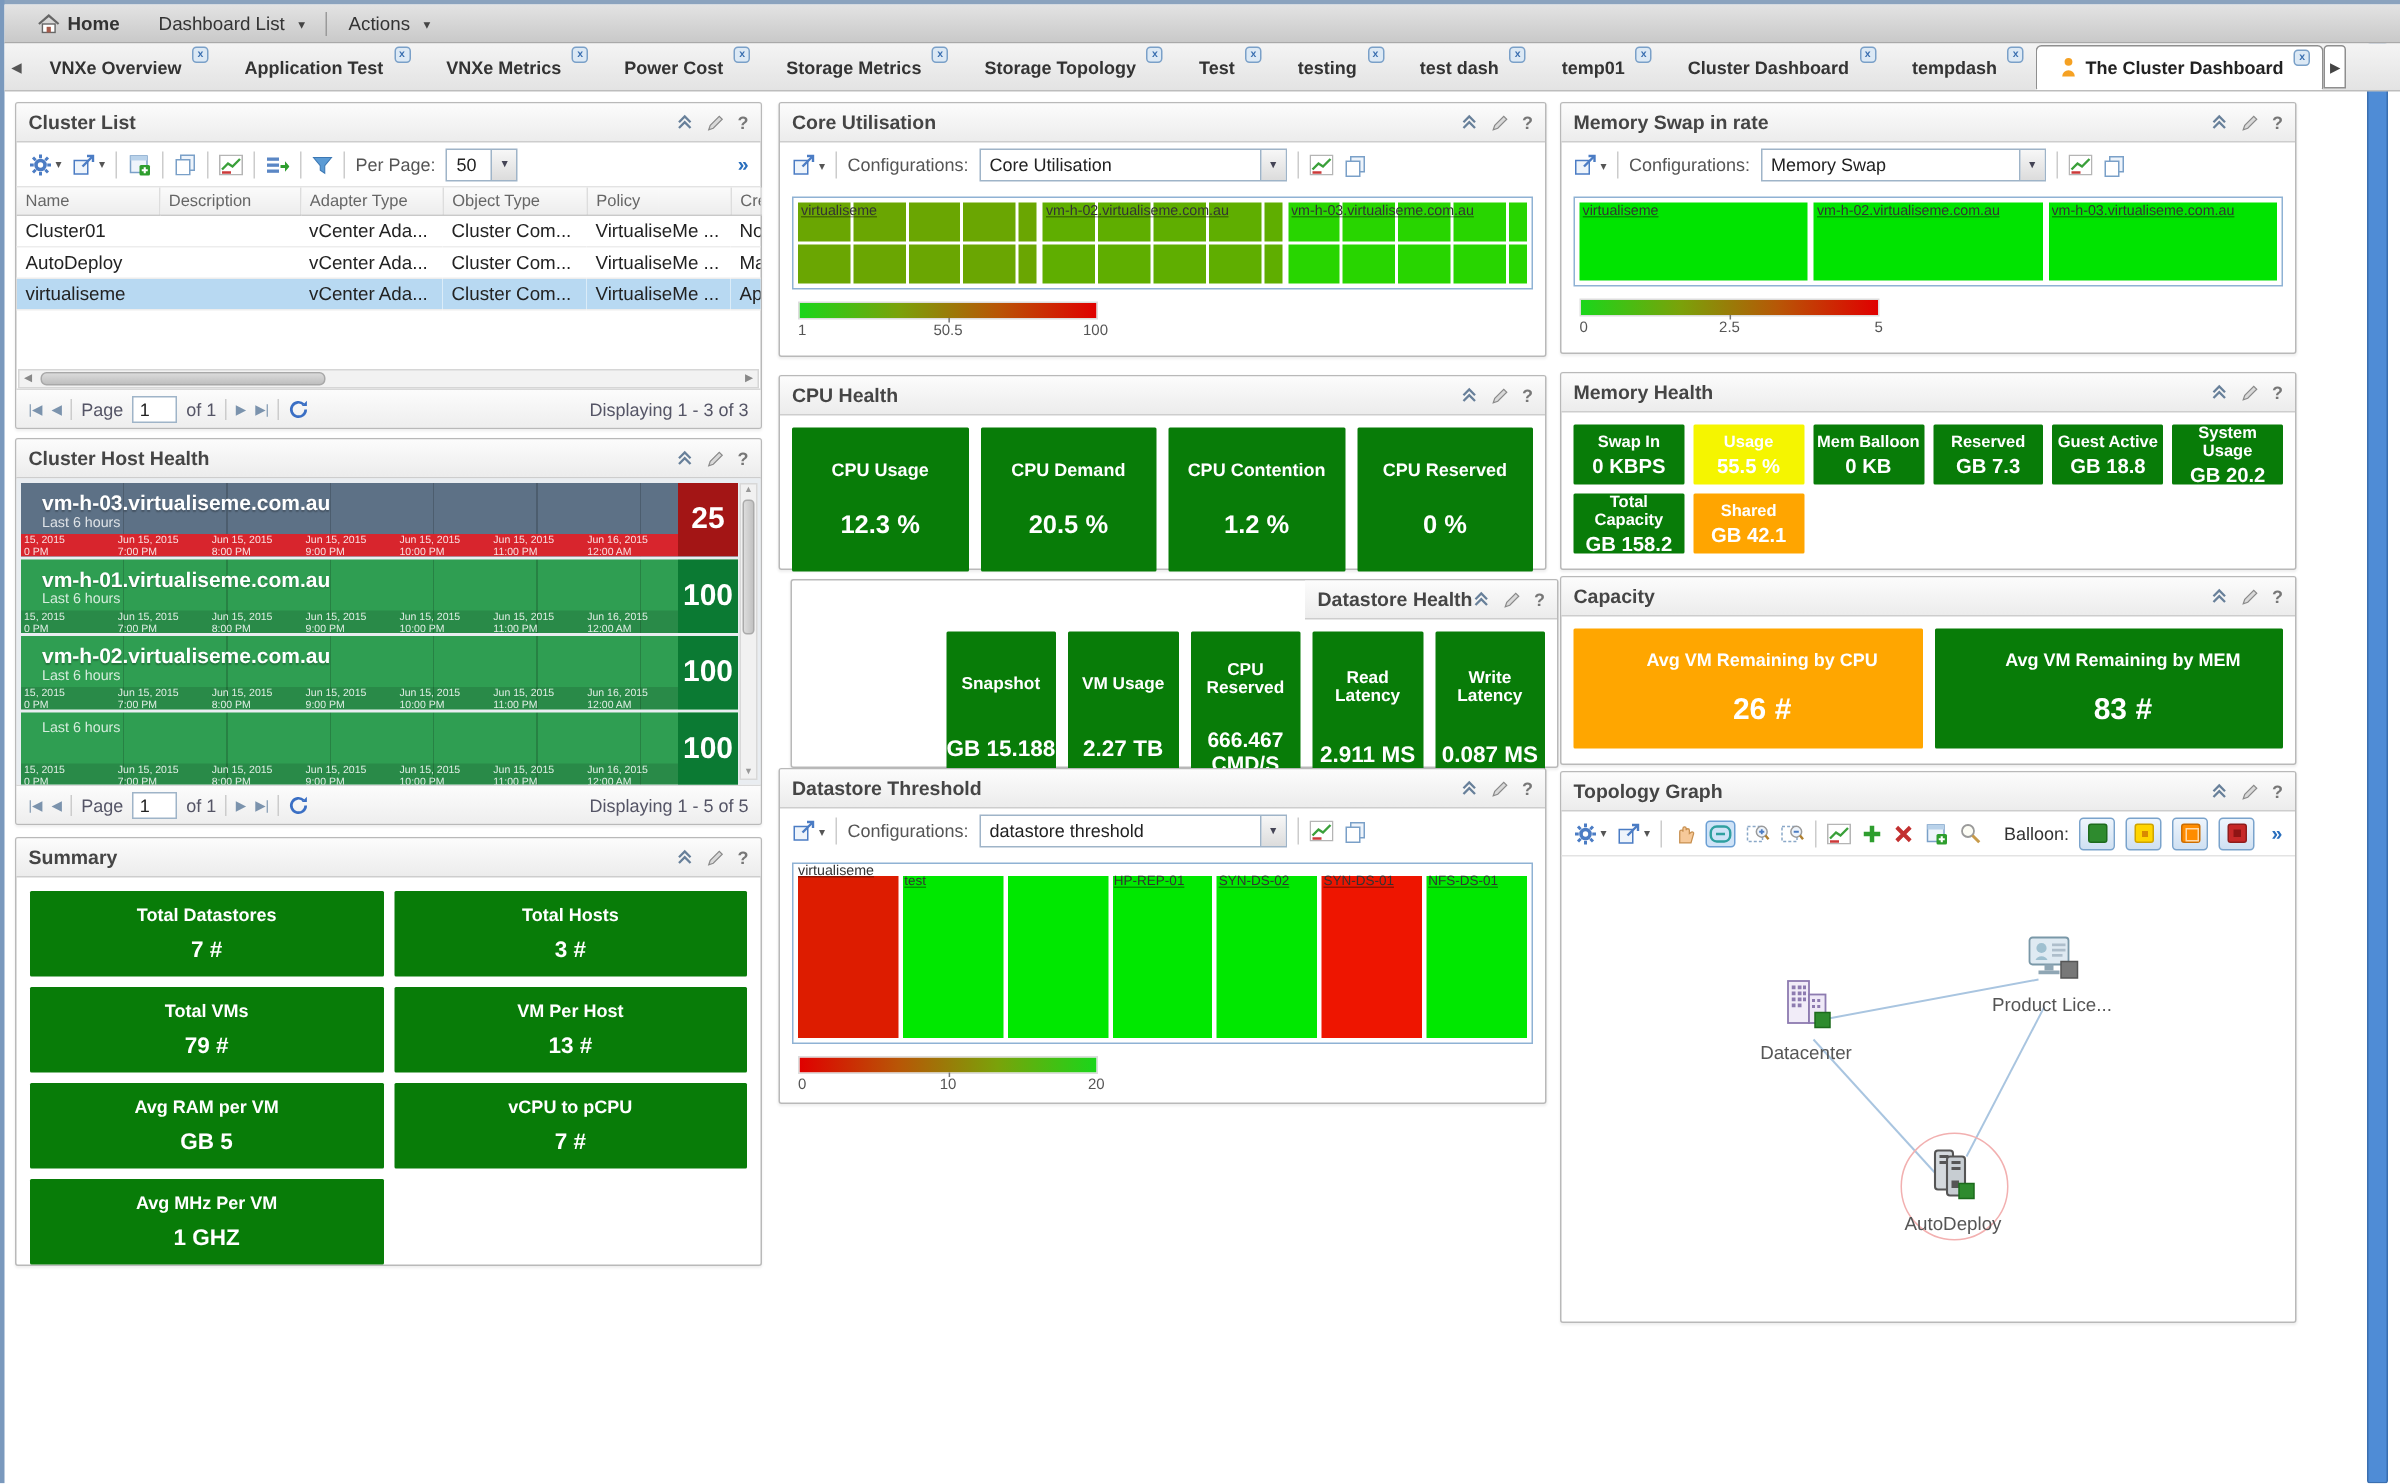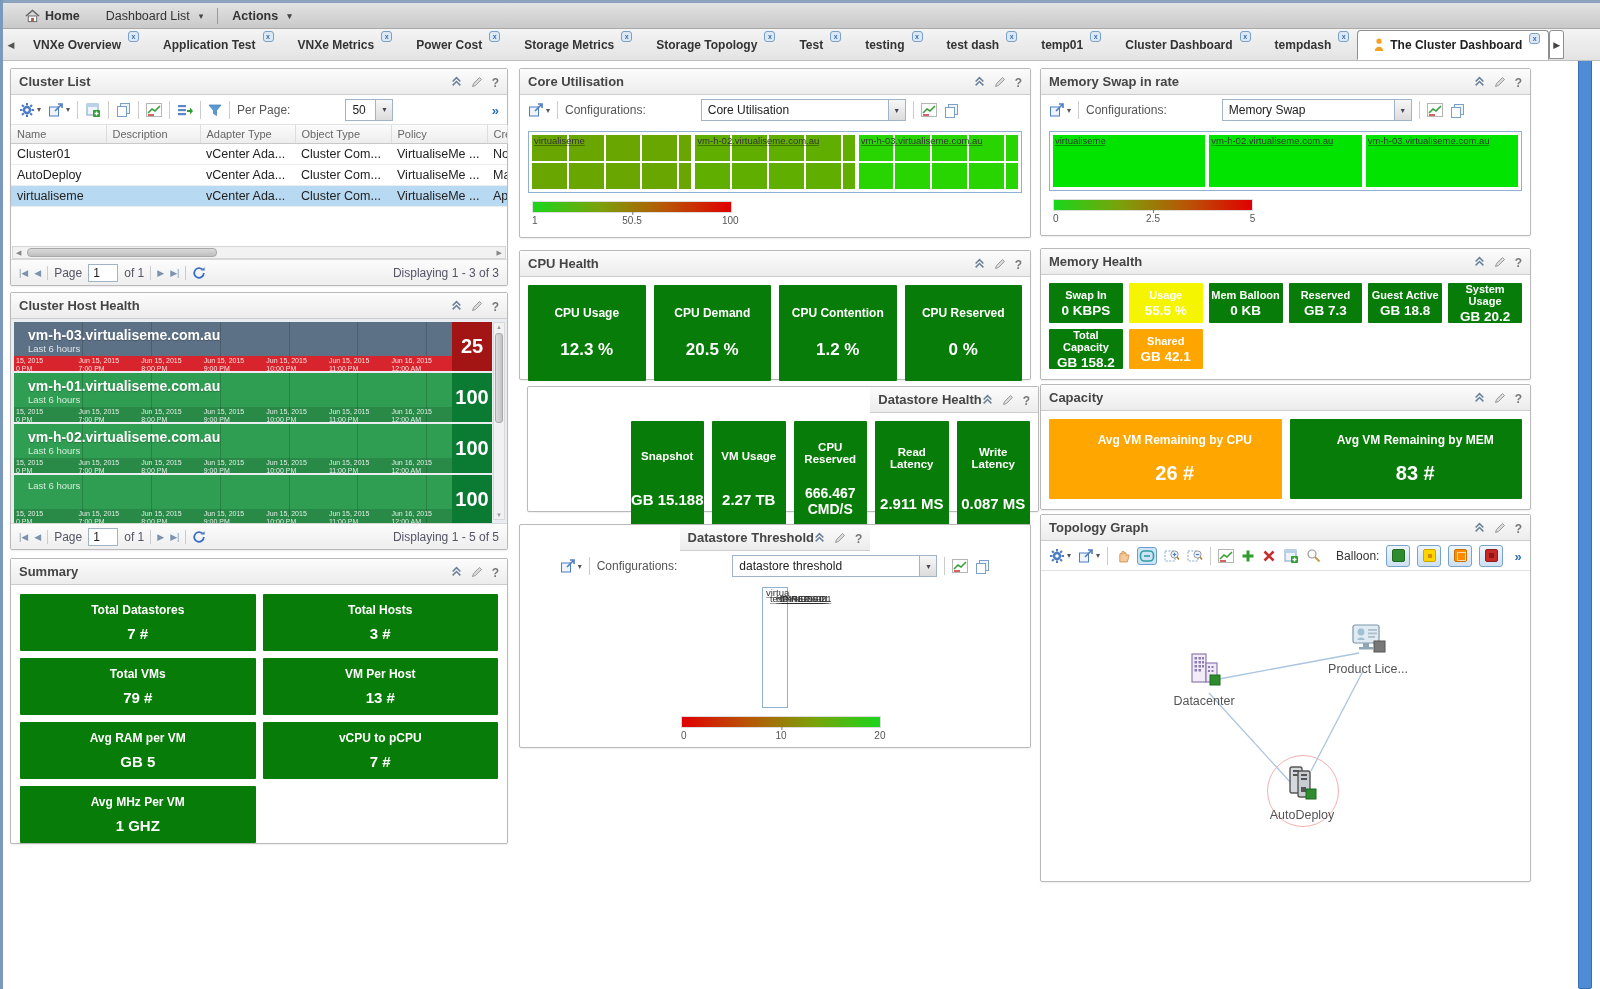--- a/index.html
+++ b/index.html
@@ -34,21 +34,21 @@
   .panel-h { height:26px; flex:0 0 26px; display:flex; align-items:center; padding:0 8px; background:linear-gradient(#fcfcfc,#ececec); border-bottom:1px solid #cdcdcd; }
   .panel-title { font-size:13px; font-weight:bold; color:#454545; }
   .panel-tools { margin-left:auto; display:flex; gap:9px; align-items:center; }
   .help-icon::before { content:"?"; font-size:12px; font-weight:bold; color:#777; }
 
   
   .toolbar { height:30px; flex:0 0 30px; display:flex; align-items:center; gap:7px; padding:0 8px; border-bottom:1px solid #e3e3e3; }
   .tb-sep { width:1px; height:18px; background:#ccc; }
   .tb-caret::after { content:"▾"; font-size:8px; color:#555; margin-left:2px; }
   .tb-label { font-size:12px; color:#555; }
-  .selectbox { display:flex; align-items:center; border:1px solid #9fb4c8; background:#fff; height:22px;margin-left:48px; }
+  .selectbox { display:flex; align-items:center; border:1px solid #9fb4c8; background:#fff; height:22px; }
   .selectbox .sel-val { font-size:12px; color:#222; padding:0 6px; flex:1; white-space:nowrap; overflow:hidden; }
   .selectbox .sel-btn { width:17px; align-self:stretch; border-left:1px solid #9fb4c8; background:linear-gradient(#f7f7f7,#dcdcdc); display:flex; align-items:center; justify-content:center; font-size:7px; color:#445; }
   .selectbox .sel-btn::before { content:"▼"; }
   .more-btn::before { content:"»"; color:#2a6fbd; font-size:13px; font-weight:bold; }
 
   
   .cl-table { width:100%; border-collapse:collapse; table-layout:fixed; }
   .cl-table th { font-size:11px; font-weight:normal; color:#666; text-align:left; padding:3px 6px; background:linear-gradient(#fbfbfb,#ededed); border-bottom:1px solid #c9c9c9; border-right:1px solid #ddd; overflow:hidden; white-space:nowrap; }
   .cl-table td { font-size:12.5px; color:#222; padding:3px 6px; border-bottom:1px solid #ededed; overflow:hidden; white-space:nowrap; }
   tr.selected td { background:#b8d9f2; }
@@ -158,21 +158,21 @@
             <rect x="3.5" y="7" width="9" height="6" fill="#fff" stroke="#666"></rect>
             <rect x="6.5" y="9" width="3" height="4" fill="#a65b4b"></rect>
           </svg>
         </span>
       <span>Home</span>
     </div>
     <div class="menu-item caret" style="font-weight:normal;">
       <span>Dashboard List</span>
     </div>
     <div class="menu-sep"></div>
-    <div class="menu-item caret" style="font-weight:bold;">
+    <div class="menu-item caret" style="font-weight:normal;">
       <span>Actions</span>
     </div>
   </div>
 
   <div class="tabbar">
     <div class="tab-scroll left"></div>
     <div class="tab">
         <span class="close-badge"></span>
         <span>VNXe Overview</span>
       </div>
@@ -735,21 +735,21 @@
           <span class="t-label">Read Latency</span>
           <span class="t-value">2.911 MS</span>
         </div>
       <div class="tile">
           <span class="t-label">Write Latency</span>
           <span class="t-value">0.087 MS</span>
         </div>
     </div>
   </div>
 
-  <div class="panel" style="left:519px; top:524px; width:512px; height:224px;align-items:center;">
+  <div class="panel" style="left:519px; top:512px; width:512px; height:224px;">
     <div class="panel-h">
       <span class="panel-title">Datastore Threshold</span>
       <span class="panel-tools">
         <span class="ic">
             <svg width="11" height="11" viewBox="0 0 10 10">
               <path d="M1.5 5 L5 1.5 L8.5 5 M1.5 8.5 L5 5 L8.5 8.5" fill="none" stroke="#68809a" stroke-width="1.4"></path>
             </svg>
           </span>
         <span class="ic">
             <svg width="12" height="12" viewBox="0 0 12 12">

